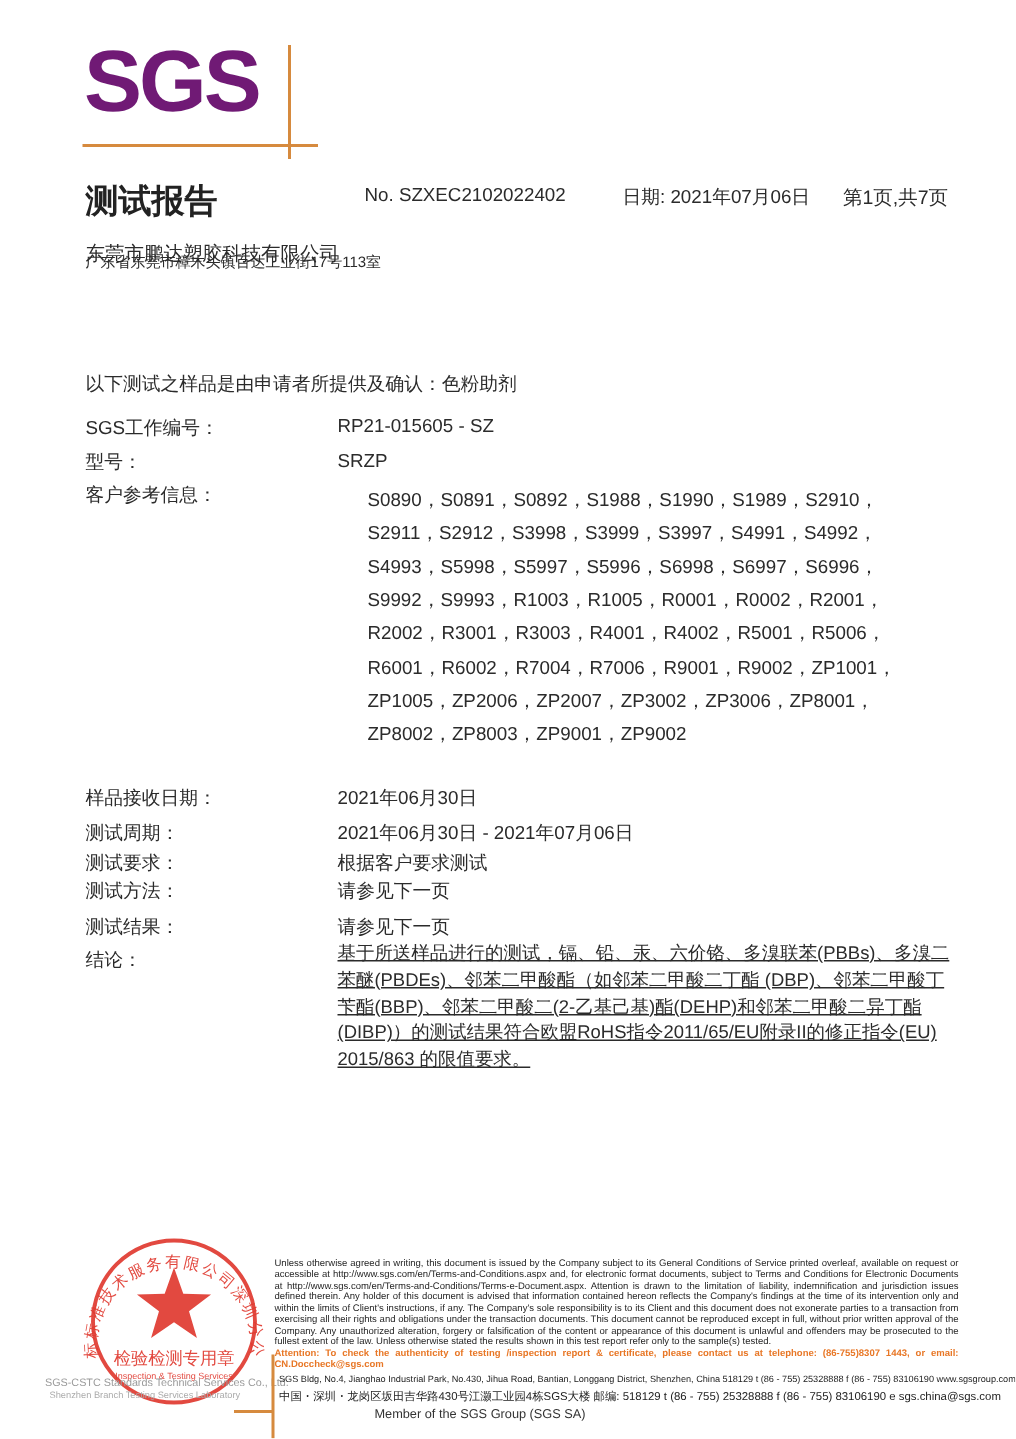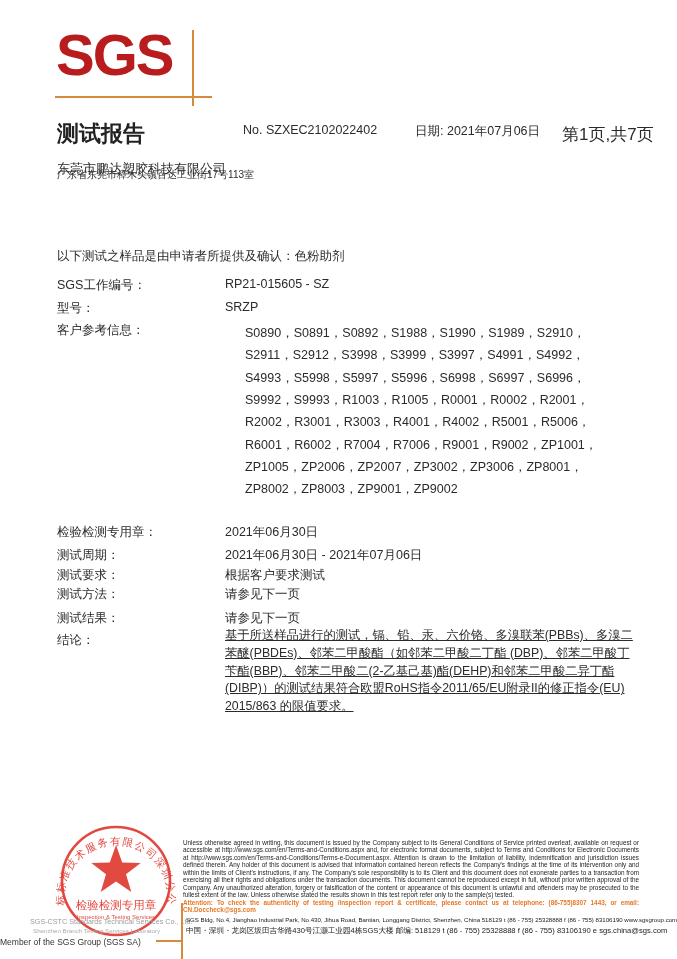--- a/index.html
+++ b/index.html
@@ -2,42 +2,42 @@
 <html><head>
 <meta charset="utf-8">
 <style>
   html,body{margin:0;padding:0;background:#ffffff;}
   .page{
     position:relative;width:677px;height:959px;background:#ffffff;overflow:hidden;
     font-family:"Liberation Sans","DejaVu Sans",sans-serif;color:#2b2b2b;
   }
   .abs{position:absolute;}
   
-  .logo{left:56px;top:26px;font-size:58px;font-weight:bold;color:#b91c1c;letter-spacing:-2px;line-height:1;}
+  .logo{left:56px;top:26px;font-size:58px;font-weight:bold;color:#701a75;letter-spacing:-2px;line-height:1;}
   .crop-h{height:2px;background:#d68a3e;}
   .crop-v{width:2px;background:#d68a3e;}
   .report-title{left:57px;top:119px;font-size:22px;font-weight:bold;color:#222;}
   .report-no{left:243px;top:123px;font-size:12.5px;}
   .report-date{left:415px;top:123px;font-size:12.5px;}
-  .report-page{left:562px;top:123px;font-size:17px;}
+  .report-page{left:562px;top:123px;font-size:13px;}
   
   .company{left:57px;top:160px;font-size:13px;font-weight:500;}
   .addr{left:57px;top:168px;font-size:10px;font-weight:500;}
   .statement{left:57px;top:248px;font-size:12.5px;font-weight:500;}
   
   .lbl{position:absolute;left:57px;font-size:12.5px;font-weight:500;}
   .val{position:absolute;left:225px;font-size:12.5px;}
   .ref-line{line-height:22.35px;font-size:12.5px;}
   .conclusion{width:410px;line-height:17.8px;font-size:12.3px;text-decoration:underline;}
   
   .legal{left:183px;top:839px;width:456px;font-size:6.35px;line-height:7.45px;text-align:justify;color:#262626;}
   .attention{color:#e87726;font-weight:bold;}
   .addr-en{left:186px;top:916px;width:452px;font-size:6.1px;color:#222;white-space:nowrap;}
   .addr-cn{left:186px;top:926px;width:452px;font-size:7.6px;color:#222;white-space:nowrap;}
-  .member{left:0;top:937px;width:640px;text-align:left;font-size:8.5px;color:#333;}
+  .member{left:0;top:937px;width:640px;text-align:center;font-size:8.5px;color:#333;}
   .stamp-co{left:30px;top:917px;font-size:7.2px;color:#9b9b9b;}
   .stamp-br{left:33px;top:927px;font-size:6.2px;color:#ababab;}
   .stamp-svg{left:46px;top:823px;}
 </style>
 </head>
 <body>
 
 <div class="page">
 
   <div class="abs logo">SGS</div>
@@ -65,21 +65,21 @@
     <div class="ref-line">S0890，S0891，S0892，S1988，S1990，S1989，S2910，</div>
     <div class="ref-line">S2911，S2912，S3998，S3999，S3997，S4991，S4992，</div>
     <div class="ref-line">S4993，S5998，S5997，S5996，S6998，S6997，S6996，</div>
     <div class="ref-line">S9992，S9993，R1003，R1005，R0001，R0002，R2001，</div>
     <div class="ref-line">R2002，R3001，R3003，R4001，R4002，R5001，R5006，</div>
     <div class="ref-line">R6001，R6002，R7004，R7006，R9001，R9002，ZP1001，</div>
     <div class="ref-line">ZP1005，ZP2006，ZP2007，ZP3002，ZP3006，ZP8001，</div>
     <div class="ref-line">ZP8002，ZP8003，ZP9001，ZP9002</div>
   </div>
 
-  <div class="lbl" style="top:524px;">检验检测专用章：</div>
+  <div class="lbl" style="top:524px;">样品接收日期：</div>
   <div class="val" style="top:524px;">2021年06月30日</div>
 
   <div class="lbl" style="top:547px;">测试周期：</div>
   <div class="val" style="top:547px;">2021年06月30日 - 2021年07月06日</div>
 
   <div class="lbl" style="top:567px;">测试要求：</div>
   <div class="val" style="top:567px;">根据客户要求测试</div>
 
   <div class="lbl" style="top:586px;">测试方法：</div>
   <div class="val" style="top:586px;">请参见下一页</div>

